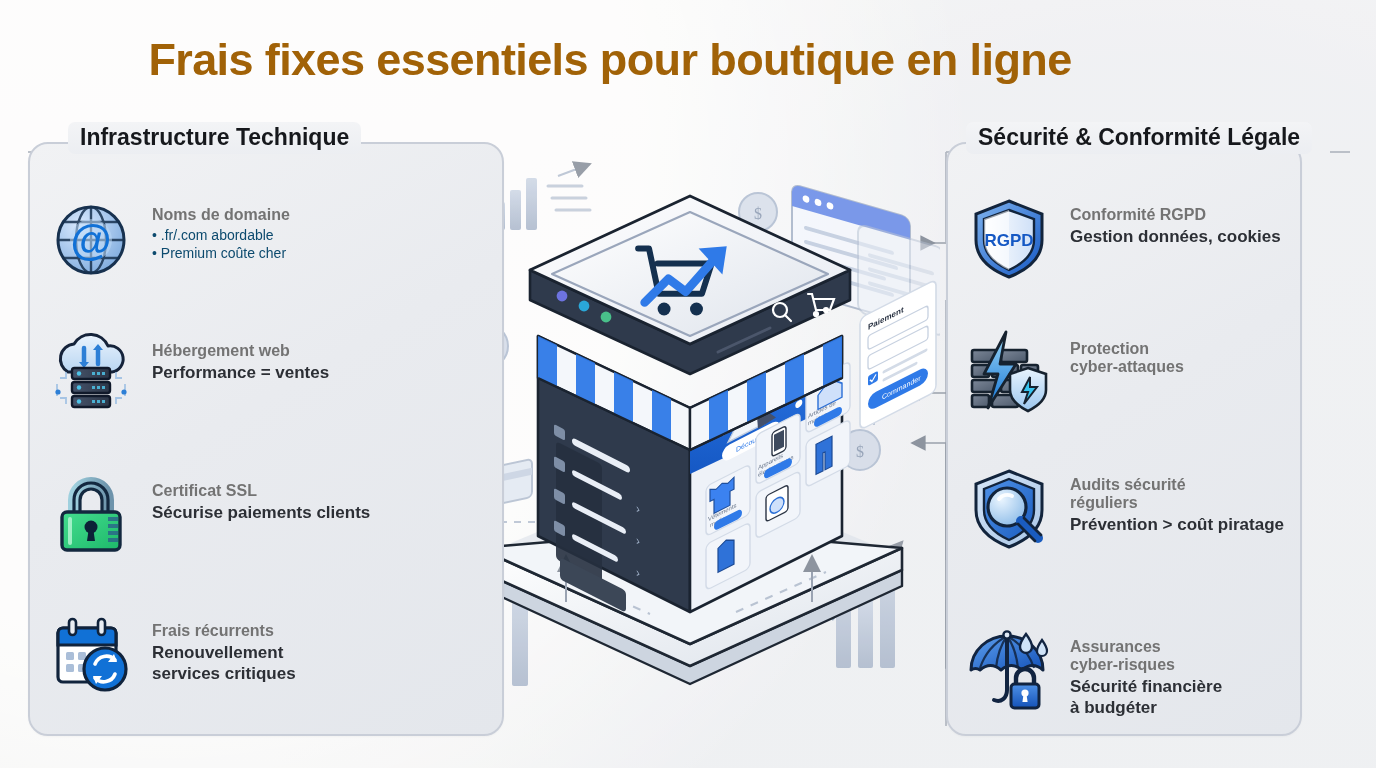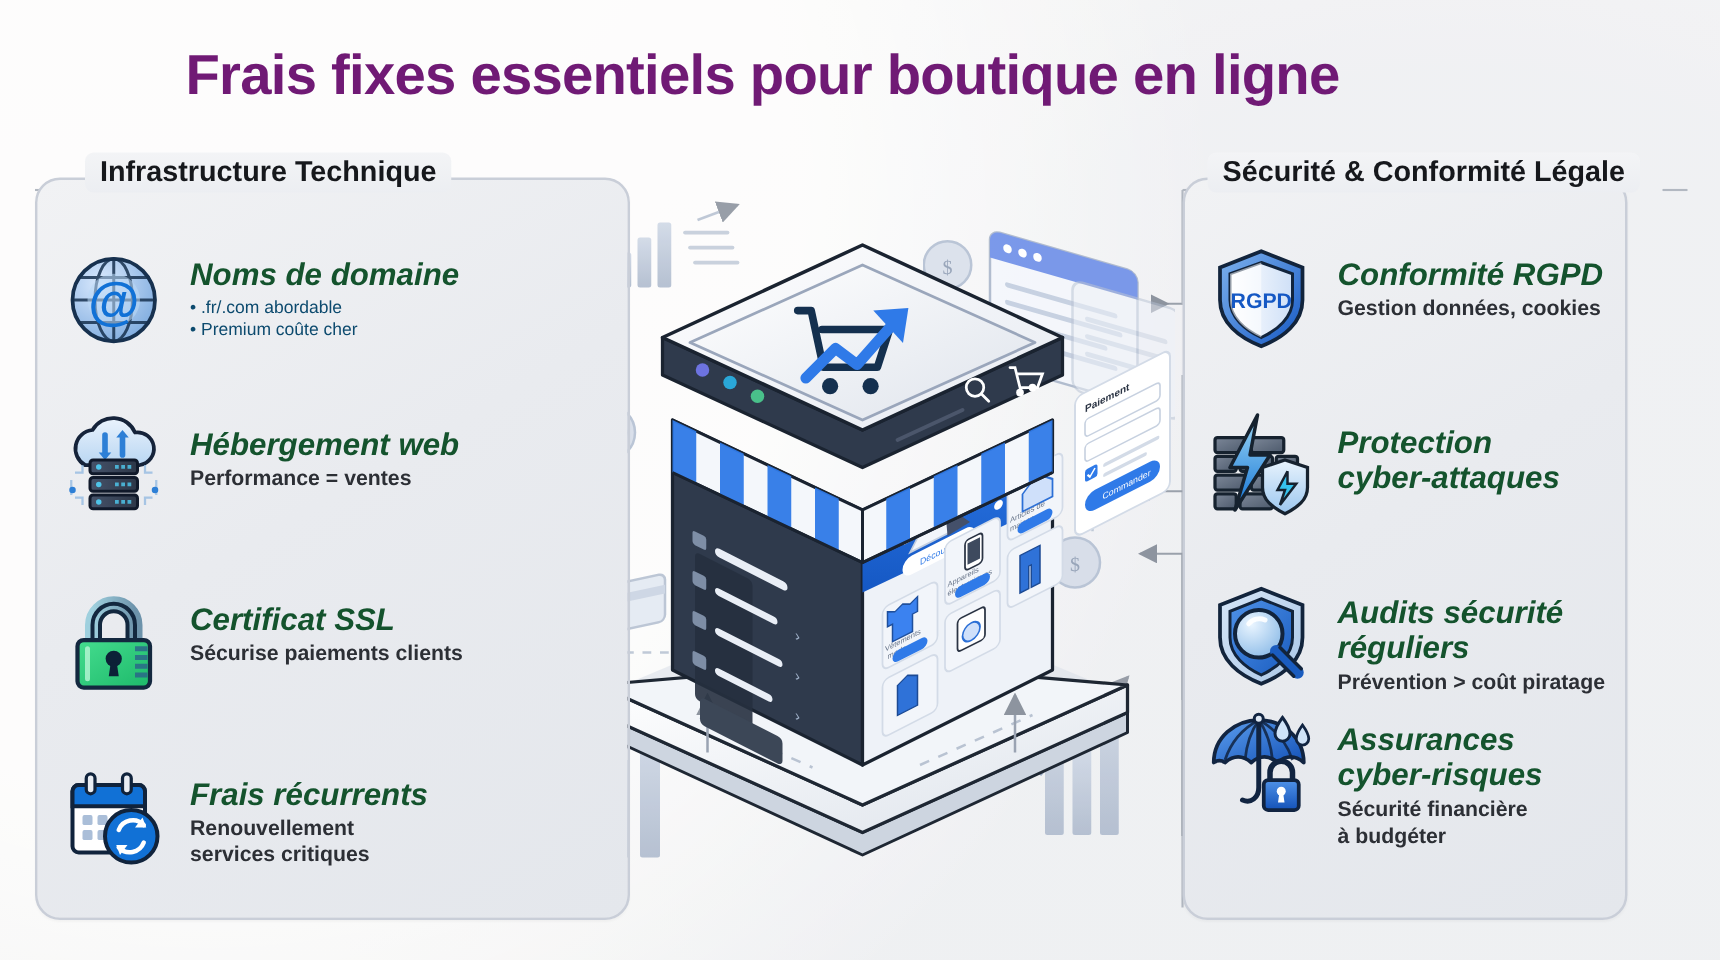--- a/index.html
+++ b/index.html
@@ -35,21 +35,21 @@
   
   .title {
     position: absolute;
     top: 34px;
     left: 0;
     width: 1220px;
     text-align: center;
     font-size: 45px;
     font-weight: 700;
     letter-spacing: -.6px;
-    color: #701a75;
+    color: #a16207;
     white-space: nowrap;
     font-family: "Liberation Sans", sans-serif;
   }
 
   
   .panel {
     position: absolute;
     border: 2px solid #c9ced8;
     border-radius: 20px;
     background: linear-gradient(150deg, #f1f2f4 0%, #e9ebef 45%, #e4e7ec 100%);
@@ -82,27 +82,26 @@
   .row .icon-slot {
     width: 86px;
     height: 86px;
     flex: 0 0 86px;
     position: relative;
   }
   .row .icon-slot svg { width: 86px; height: 86px; display: block; }
 
   .row .txt { padding-top: 10px; }
   .row .r-title {
-    font-size: 25px;
+    font-size: 16px;
     font-weight: 700;
-    color: #14532d;
+    color: #737373;
     line-height: 1.13;
     white-space: pre-line;
     margin-bottom: 2px;
-    font-style: italic;
   }
   .row .r-sub {
     font-size: 17px;
     color: #2c2f35;
     line-height: 1.24;
     white-space: pre-line;
     font-weight: 700;
   }
   .row .bullets { font-size: 14px; color: #0c4a6e; line-height: 1.3; }
   .row .bullets div { white-space: nowrap; }
@@ -110,21 +109,21 @@
   
   #row-domaine    { left: 48px;  top: 196px; }
   #row-hebergement{ left: 48px;  top: 332px; }
   #row-ssl        { left: 48px;  top: 472px; }
   #row-recurrents { left: 48px;  top: 612px; }
 
   
   #row-rgpd       { left: 966px; top: 196px; }
   #row-cyber      { left: 966px; top: 330px; }
   #row-audits     { left: 966px; top: 466px; }
-  #row-assurances { left: 966px; top: 568px; justify-content: space-between; }
+  #row-assurances { left: 966px; top: 628px; justify-content: space-between; }
 
   
   .connectors { position: absolute; inset: 0; z-index: 1; pointer-events: none; }
 
   
   #center-illustration {
     position: absolute;
     left: 440px;
     top: 150px;
     width: 500px;

